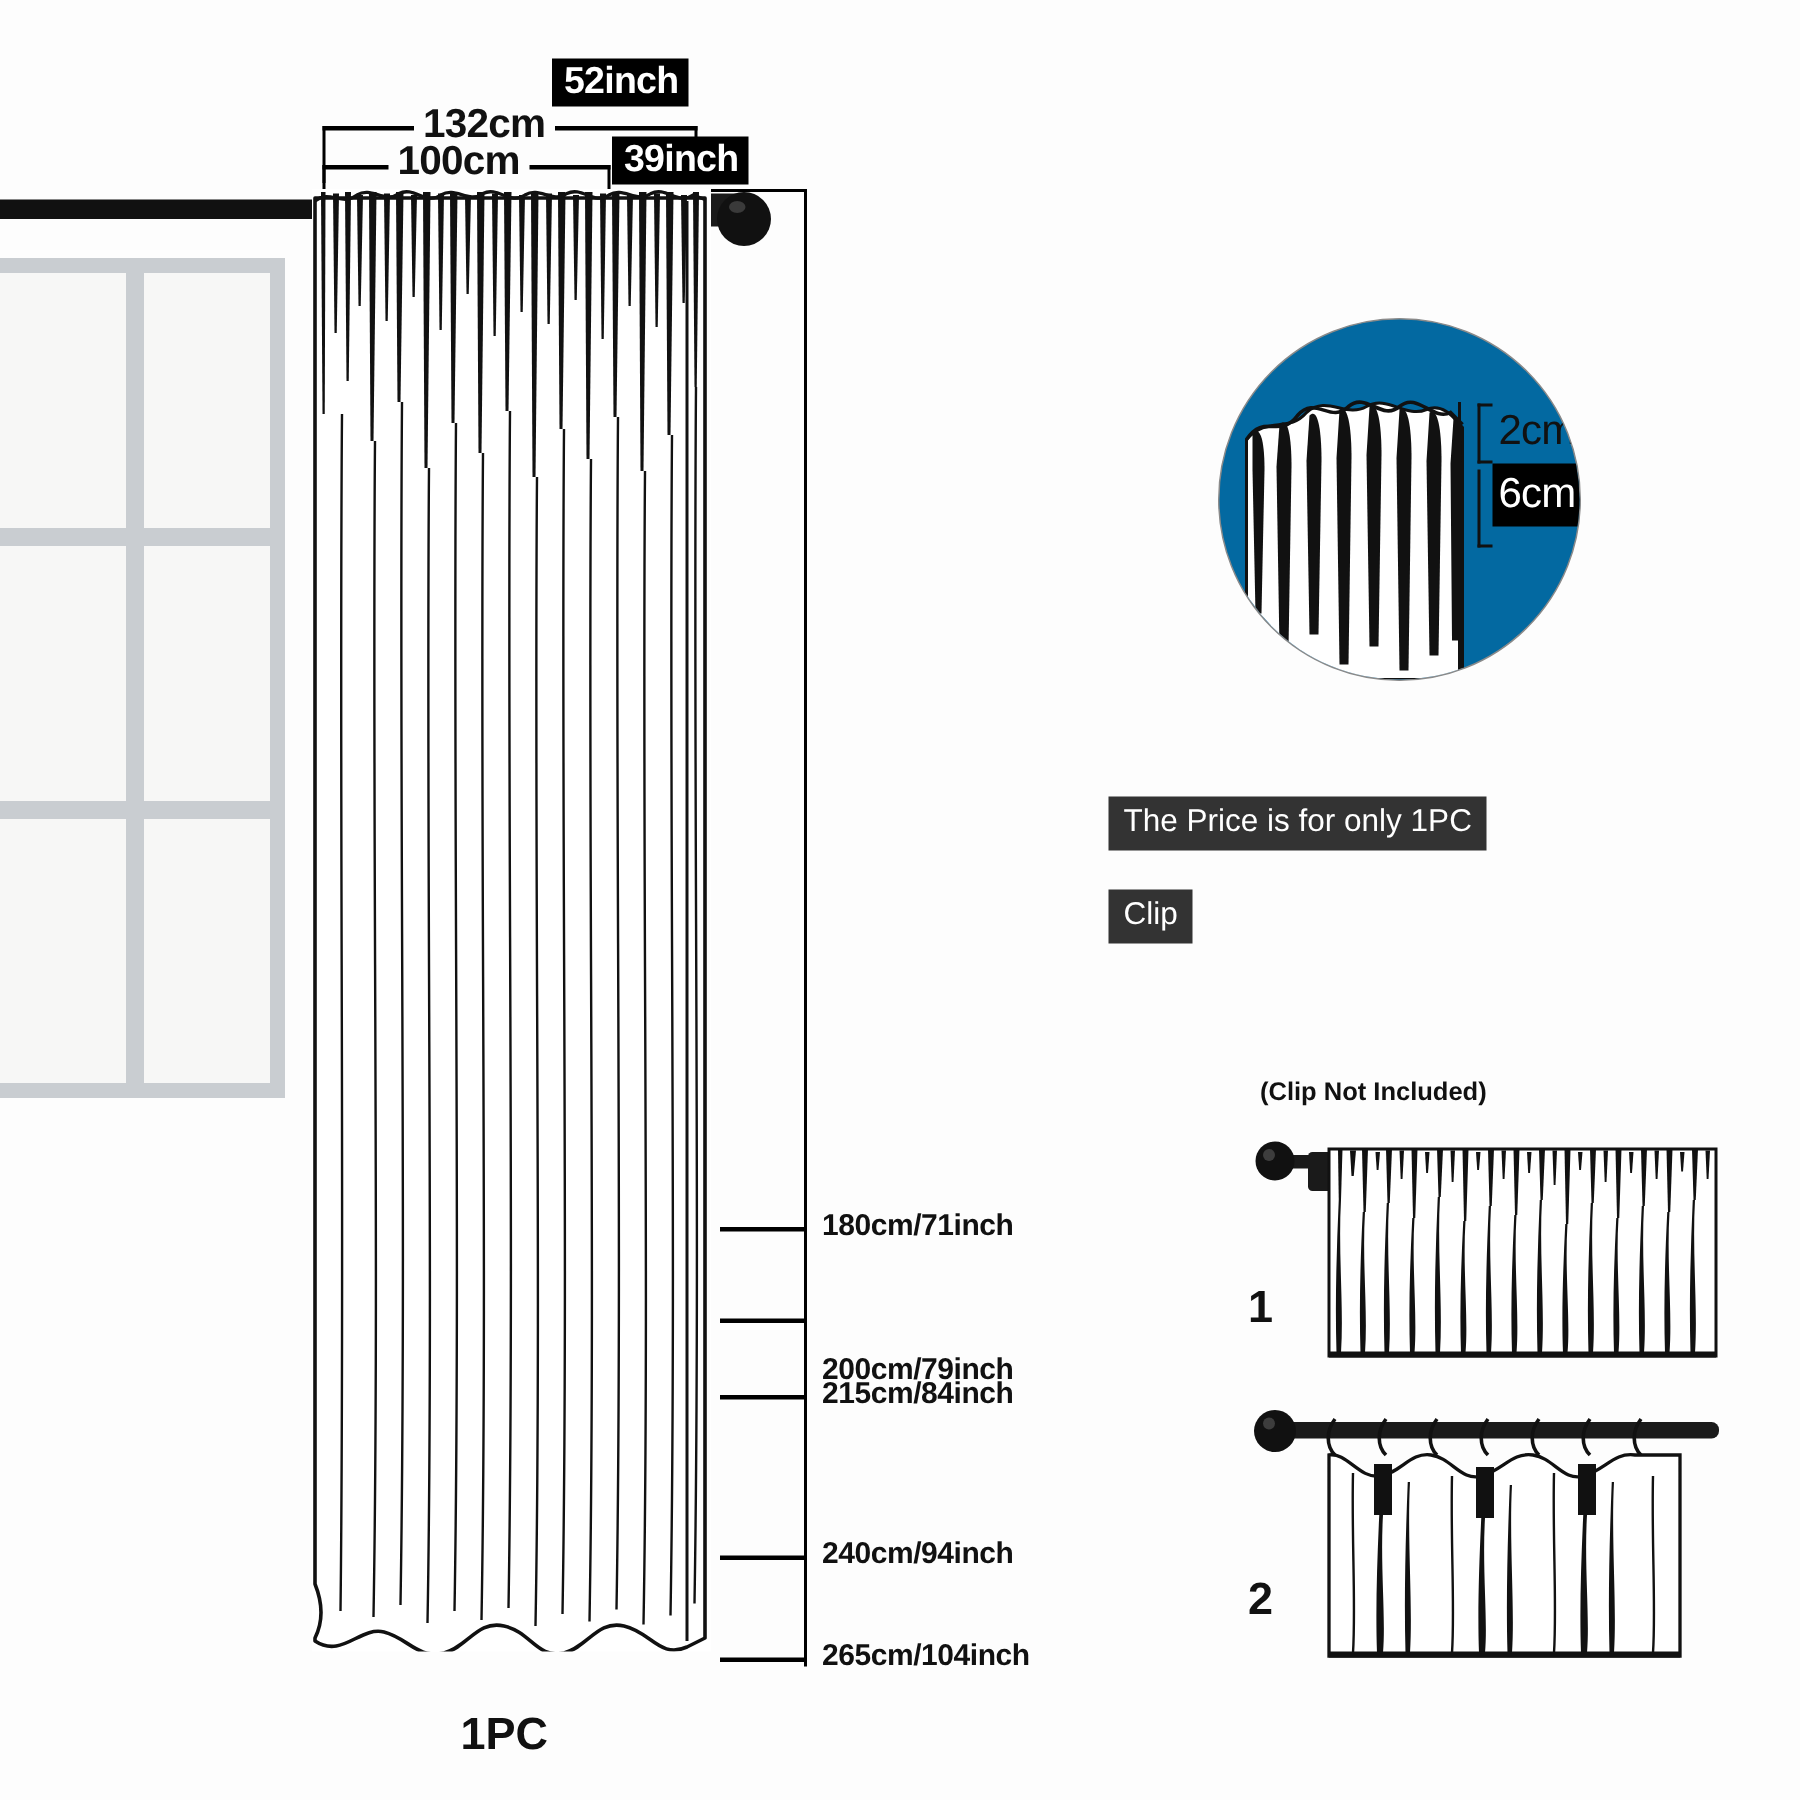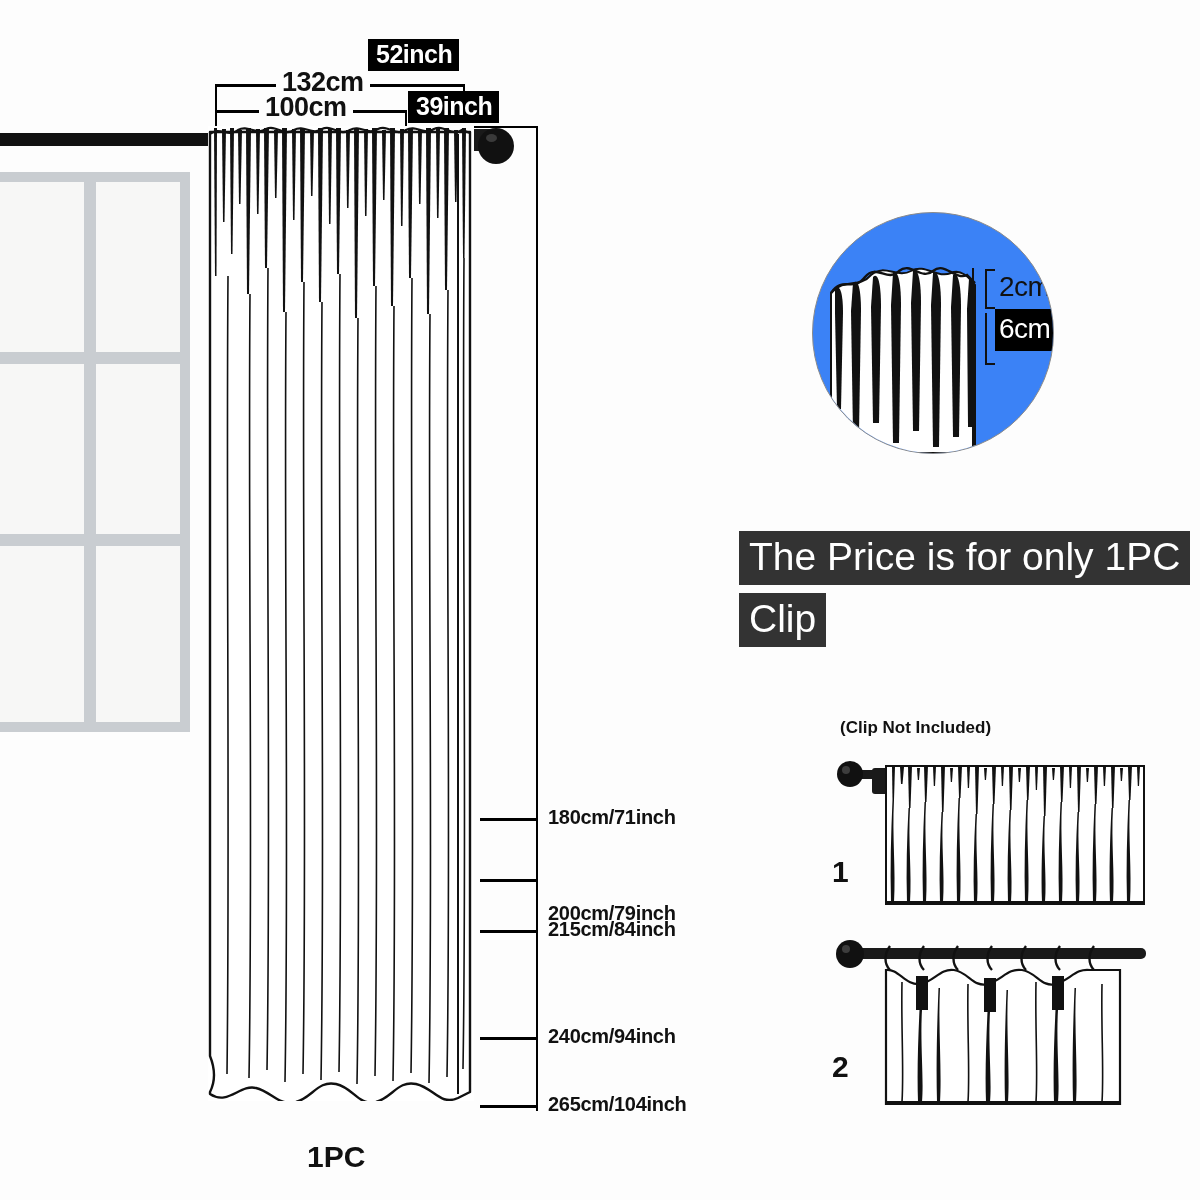--- a/index.html
+++ b/index.html
@@ -75,37 +75,37 @@
 
   .pc-label{
     position:absolute;font-size:30px;font-weight:bold;color:#111;
     letter-spacing:0px;
   }
 
   
   .circle-inset{
     position:absolute;left:812px;top:212px;width:240px;height:240px;
     border-radius:50%;border:1.5px solid #8a8a8a;
-    background:#3b82f6;overflow:hidden;
+    background:#0369a1;overflow:hidden;
   }
   .inset-fabric{position:absolute;left:0;top:0;width:100%;height:100%;}
   .inset-edge{
     position:absolute;left:159px;top:55px;width:2px;height:185px;background:#111;
   }
   .inset-brk{position:absolute;background:#111;}
   .inset-lbl{
     position:absolute;color:#fff;font-size:28px;font-weight:400;
     letter-spacing:-0.5px;white-space:nowrap;line-height:1;
   }
   .inset-band{position:absolute;background:#000;}
 
   
   .price-block{
     position:absolute;background:#333333;color:#ffffff;
-    font-size:39px;font-weight:400;padding:6px 10px 9px 10px;
+    font-size:21px;font-weight:400;padding:6px 10px 9px 10px;
     white-space:nowrap;letter-spacing:0px;line-height:1;
   }
 
   
   .hm-title{
     position:absolute;font-size:25px;font-weight:bold;color:#111;
     letter-spacing:0px;white-space:nowrap;
   }
   .hm-sub{
     position:absolute;font-size:17px;font-weight:bold;color:#111;

